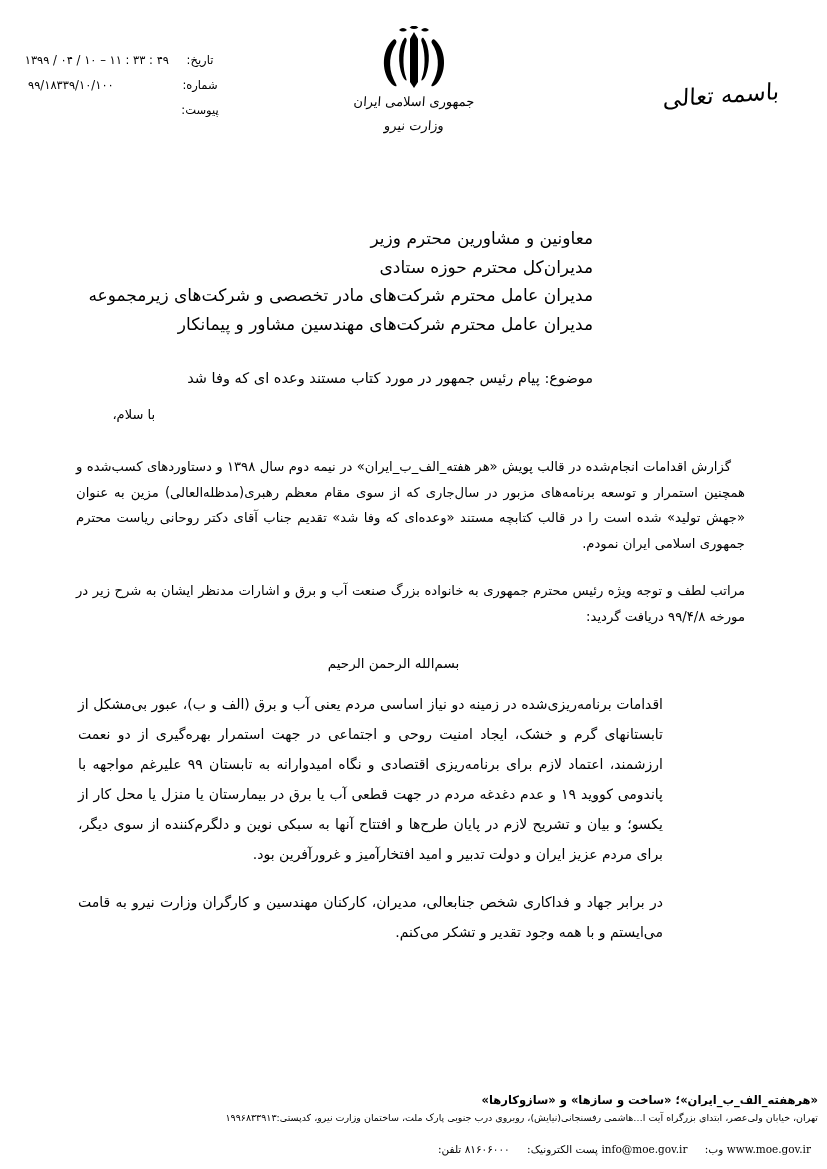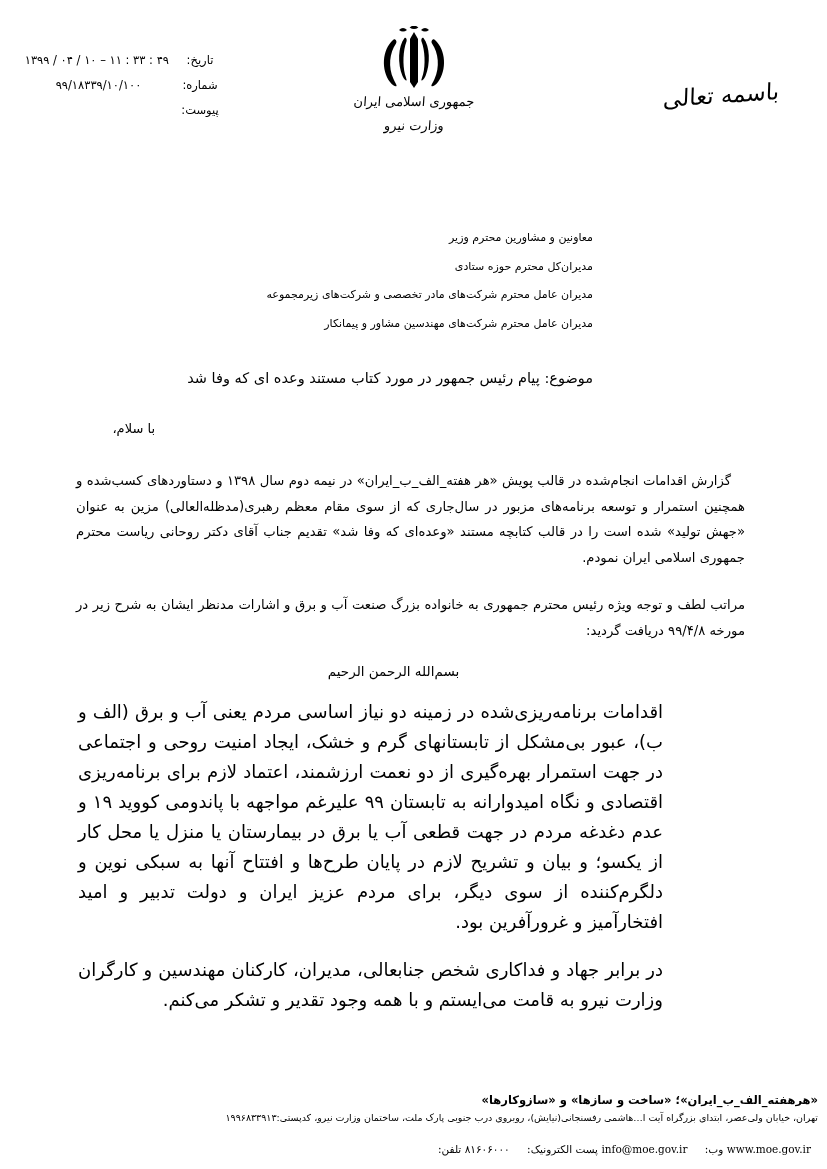--- a/index.html
+++ b/index.html
@@ -49,21 +49,21 @@
     white-space: nowrap;
   }
   .meta-label {
     width: 62px;
     text-align: center;
     letter-spacing: 1.2px;
     flex: none;
   }
   .meta-value {
     flex: 1 1 auto;
-    text-align: center;
+    text-align: left;
     letter-spacing: 0.5px;
     direction: ltr;
     unicode-bidi: plaintext;
   }
   .meta-row.attach .meta-value { text-align: center; }
 
   
   .emblem-wrap {
     position: absolute;
     top: 0px;
@@ -102,35 +102,35 @@
   .content {
     position: absolute;
     top: 224px;
     right: 38px;
     left: 38px;
     direction: rtl;
     text-align: right;
   }
 
   .addressees {
-    font-size: 11px;
+    font-size: 17px;
     line-height: 28.5px;
     padding-right: 196px;
   }
   .addressees div { white-space: nowrap; }
 
   .subject {
     margin-top: 27px;
     padding-right: 196px;
     font-size: 14.5px;
     line-height: 26px;
   }
 
   .greeting {
-    margin-top: 30px;
+    margin-top: 16px;
     padding-right: 634px;
     font-size: 13px;
   }
 
   .para {
     margin-top: 32px;
     font-size: 13.2px;
     line-height: 25.5px;
     text-align: justify;
     text-justify: inter-word;
@@ -140,33 +140,33 @@
 
   .para-2 {
     margin-top: 22px;
     font-size: 13.2px;
     line-height: 25.5px;
     text-align: justify;
     padding: 0 44px 0 38px;
   }
 
   .bismillah {
-    margin-top: 20px;
+    margin-top: 26px;
     text-align: center;
     font-size: 13.5px;
     padding-right: 40px;
   }
 
   .quote {
     margin-top: 18px;
     padding: 0 126px 0 40px;
   }
   .quote p {
     margin: 0 0 18px 0;
-    font-size: 18px;
+    font-size: 14px;
     line-height: 30px;
     text-align: justify;
   }
 
   .quote .closing {
     margin-top: 10px;
   }
 
   
   .footer {

